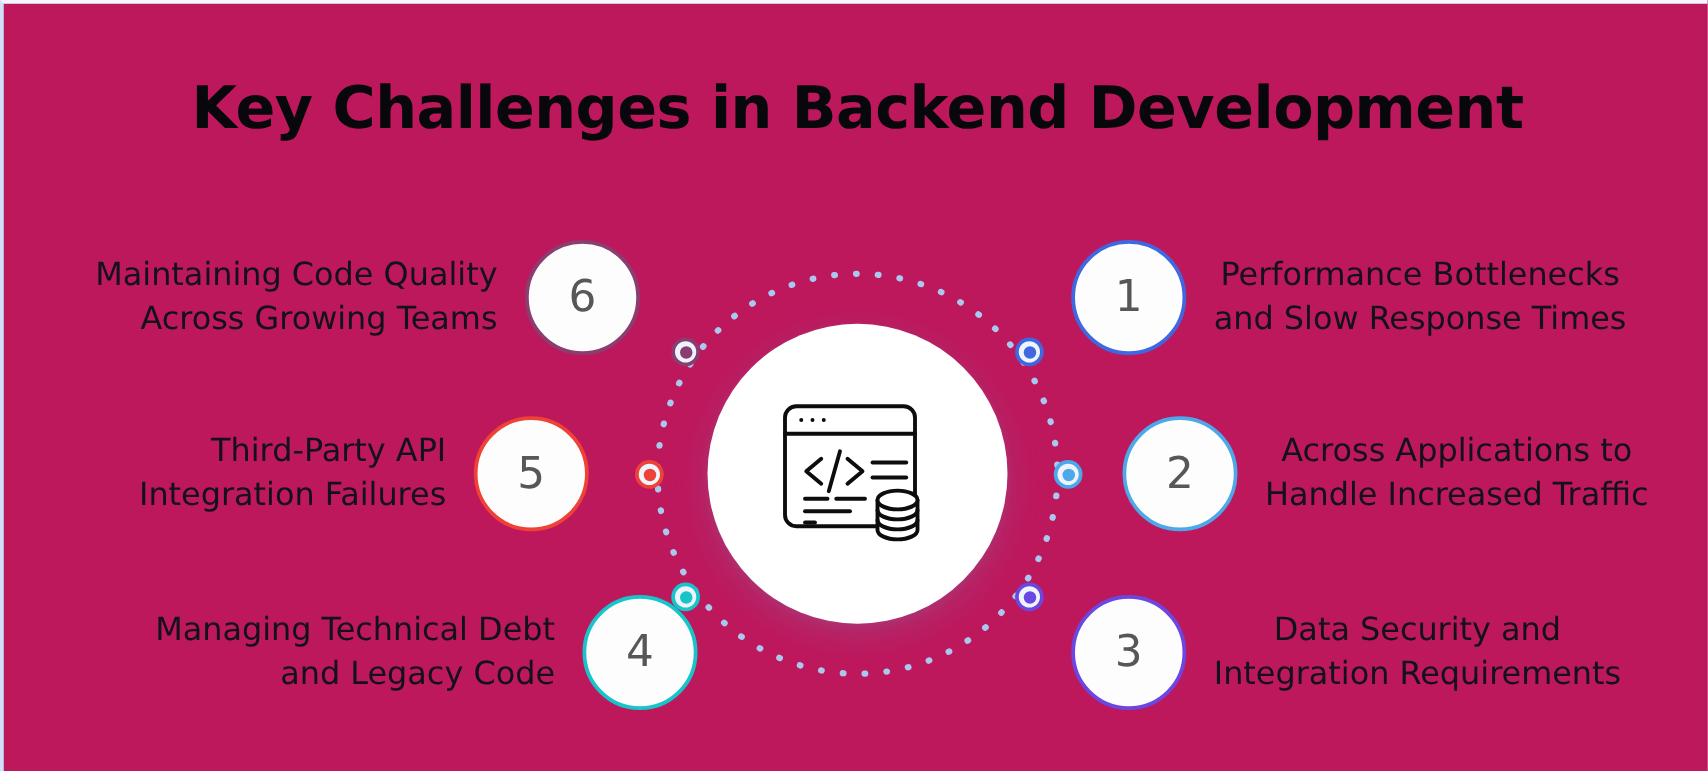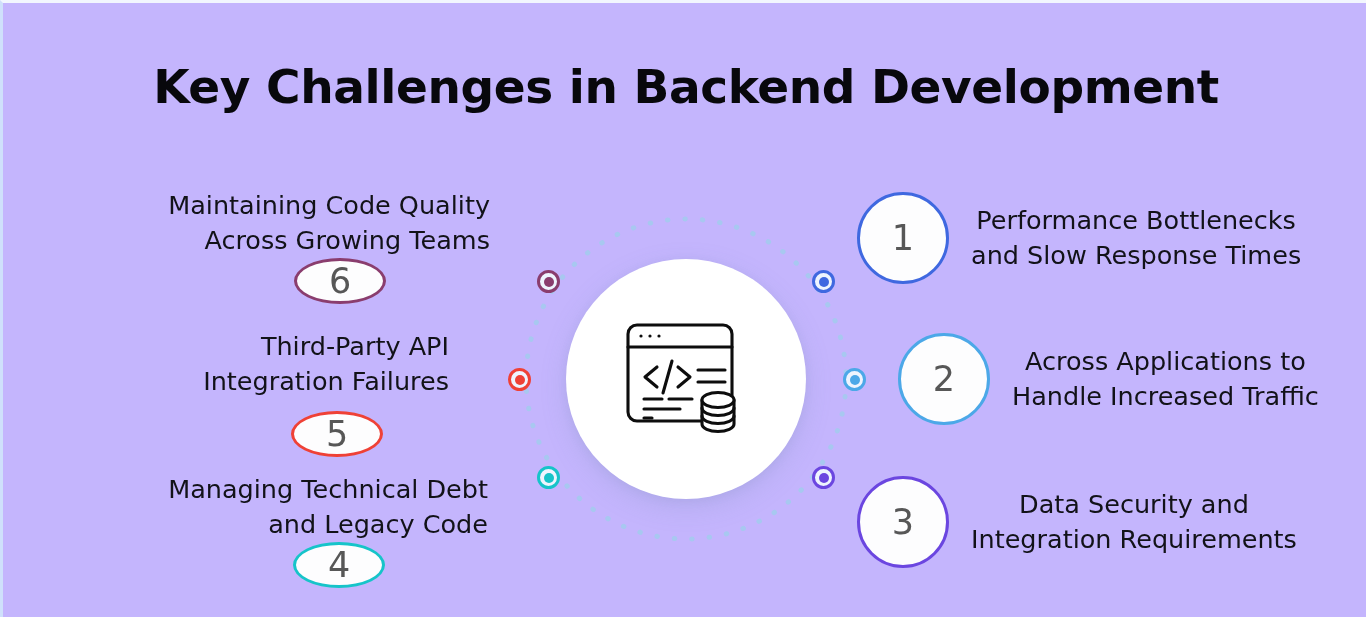--- a/index.html
+++ b/index.html
@@ -94,21 +94,21 @@
     border-radius: 50%;
   }
 
   
   .item {
     position: absolute;
     display: flex;
     align-items: center;
     height: 100px;
   }
-  .item.left  { flex-direction: column; justify-content: space-between; }
+  .item.left  { flex-direction: row; justify-content: flex-end; }
   .item.right { flex-direction: row; justify-content: flex-start; }
 
   .num-circle {
     width: 92px;
     height: 92px;
     min-width: 92px;
     border-radius: 50%;
     box-sizing: border-box;
     border-width: 3px;
     border-style: solid;
@@ -127,21 +127,21 @@
     color: #121218;
     font-family: "DejaVu Sans", sans-serif;
     white-space: pre-line;
   }
   .item.left  .item-label { text-align: right; margin-right: 22px; }
   .item.right .item-label { text-align: center;  margin-left: 22px; }
 </style>
 </head>
 <body>
 
-<div id="infographic" style="background: #c4b5fd;">
+<div id="infographic" style="background: #be185d;">
 
   <div id="title" style="color: rgb(8, 8, 12);">Key Challenges in Backend Development</div>
 
   <div id="hub">
 
     <svg class="dotted-ring" viewBox="0 0 336 336" xmlns="http://www.w3.org/2000/svg">
       <circle cx="168" cy="168" r="160" fill="none" stroke="#a8c8f0" stroke-width="5" stroke-linecap="round" stroke-dasharray="0.5 17"></circle>
     </svg>
 
     <div class="center-disc" style="background: rgb(255, 255, 255);"></div>
@@ -212,25 +212,25 @@
     <div class="item-label">Data Security and
 Integration Requirements</div>
   </div>
 
   <div class="item left" style="right:854px; top:185px;">
     <div class="item-label">Maintaining Code Quality
 Across Growing Teams</div>
     <div class="num-circle" style="border-color: rgb(138, 61, 110);">6</div>
   </div>
 
-  <div class="item left" style="right:895px; top:326px;gap:12px;">
+  <div class="item left" style="right:895px; top:326px;">
     <div class="item-label">Third-Party API
 Integration Failures</div>
     <div class="num-circle" style="border-color: rgb(239, 65, 54);">5</div>
   </div>
 
-  <div class="item left" style="right:856px; top:469px;">
+  <div class="item left" style="right:808px; top:469px;">
     <div class="item-label">Managing Technical Debt
 and Legacy Code</div>
     <div class="num-circle" style="border-color: rgb(22, 196, 201);">4</div>
   </div>
 
 </div>
 
 </body></html>

